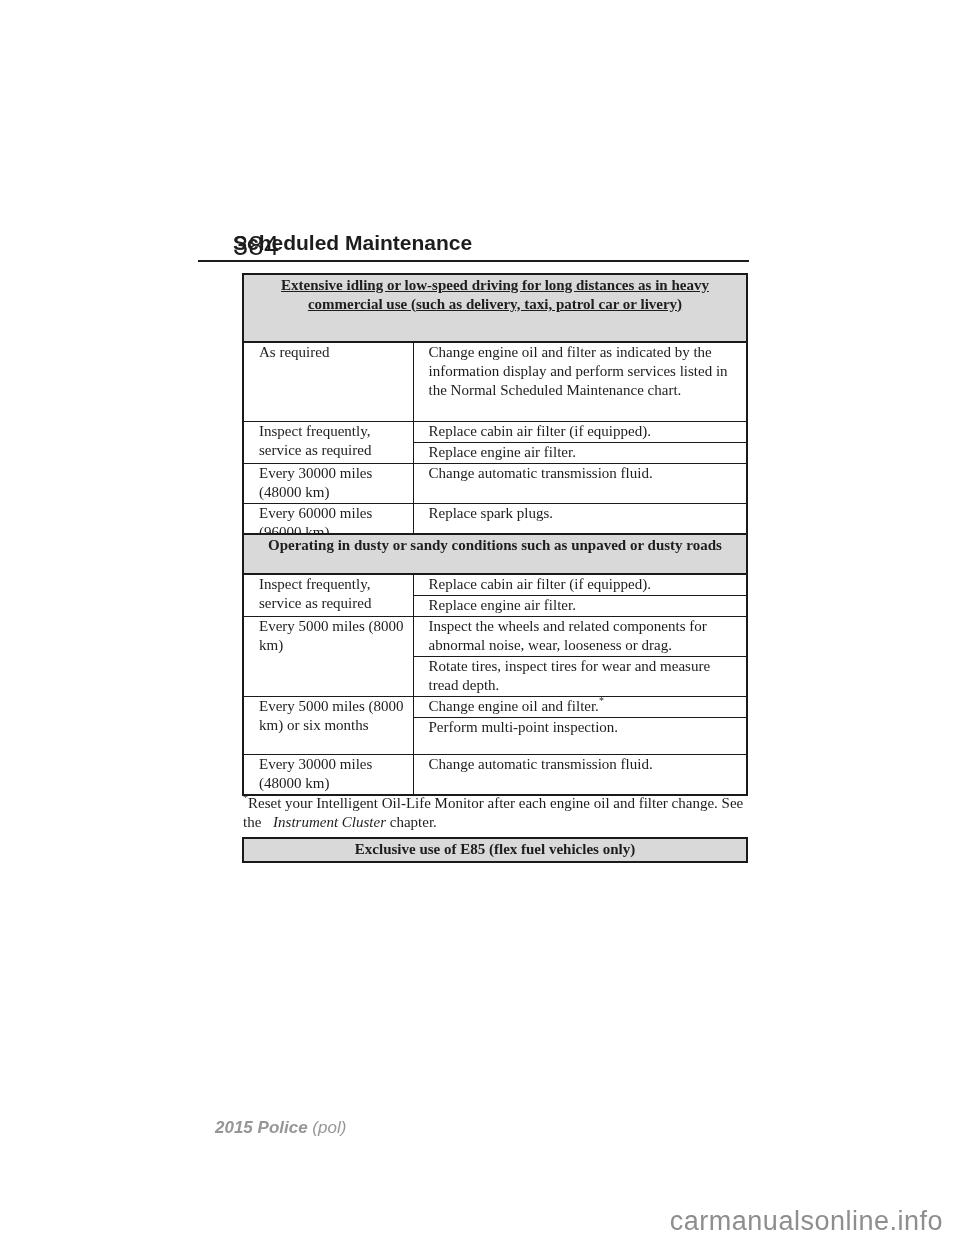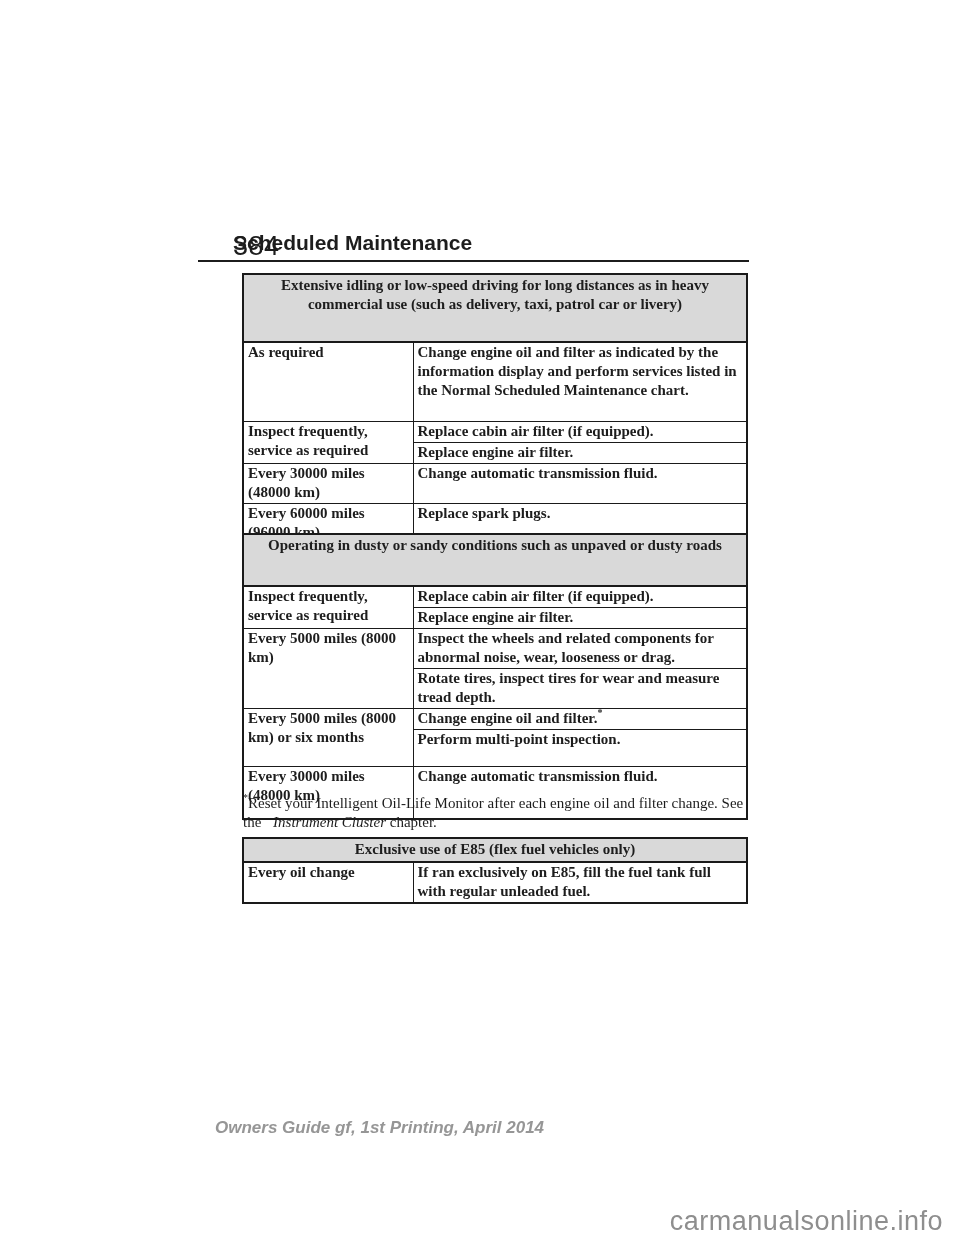--- a/index.html
+++ b/index.html
@@ -30,35 +30,34 @@
     border:2px solid #1a1a1a;
     font-size:15px; line-height:19px;
     table-layout:fixed;
   }
   #t1 { top:273px; }
   #t2 { top:533px; }
   #t3 { top:837px; }
   .tbl td {
     border:1px solid #1a1a1a;
     vertical-align:top;
-    padding:0 5px 1px 4px;
-    font-weight:bold;
+    padding:0 5px 1px 15px;
   }
   .tbl td.hdr {
     background:#d9d9d9;
     font-weight:bold;
     text-align:center;
     line-height:18.5px;
     padding:1px 8px 2px 8px;
     border-bottom:2px solid #1a1a1a;
   }
   .col-interval { width:170px; }
   .h18 { height:18px; } .h19 { height:19px; } .h20 { height:20px; }
   .h21 { height:21px; } .h37 { height:37px; } .h38 { height:38px; }
-  .h40 { height:52px; } .h41 { height:32px; } .h54 { height:68px; }
+  .h40 { height:40px; } .h41 { height:32px; } .h54 { height:68px;text-decoration:underline; }
   .h79 { height:79px; }
 
   sup.ast {
     font-size:10px;
     line-height:0;
     position:relative; top:-1px;
     vertical-align:super;
   }
   .footnote {
     position:absolute; left:243px; top:794px; width:506px;
@@ -165,24 +164,20 @@
 
 <table class="tbl" id="t3">
   <colgroup>
       <col class="col-interval">
       <col>
     </colgroup>
   <tbody>
   <tr>
     <td colspan="2" class="hdr h20">Exclusive use of E85 (flex fuel vehicles only)</td>
   </tr>
-  <tr>
-    <td class="h41">Every oil change</td>
-    <td>If ran exclusively on E85, fill the fuel tank full with regular unleaded fuel.</td>
-  </tr>
   </tbody>
 </table>
 
 <div class="footer">
-  <div>Owners Guide gf, 1st Printing, April 2014</div>
+  <div><b>2015 Police</b><span class="normal"> (pol)</span></div>
 </div>
 
 <div class="watermark">carmanualsonline.info</div>
 
 </body></html>

